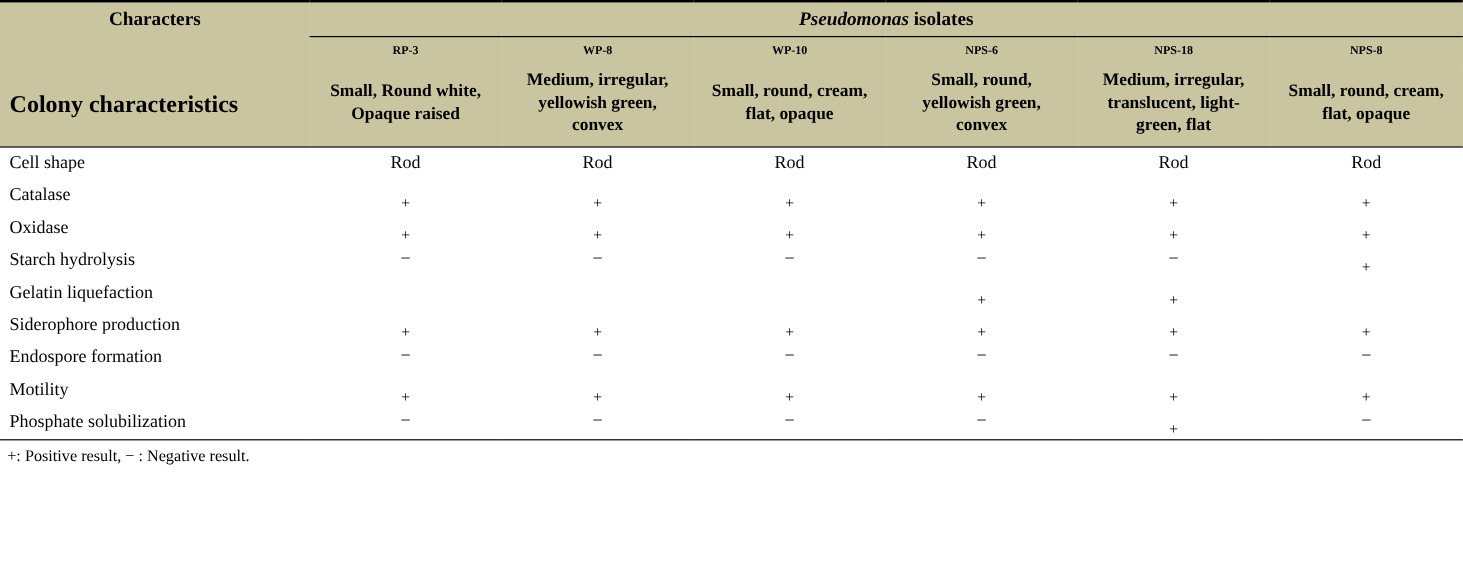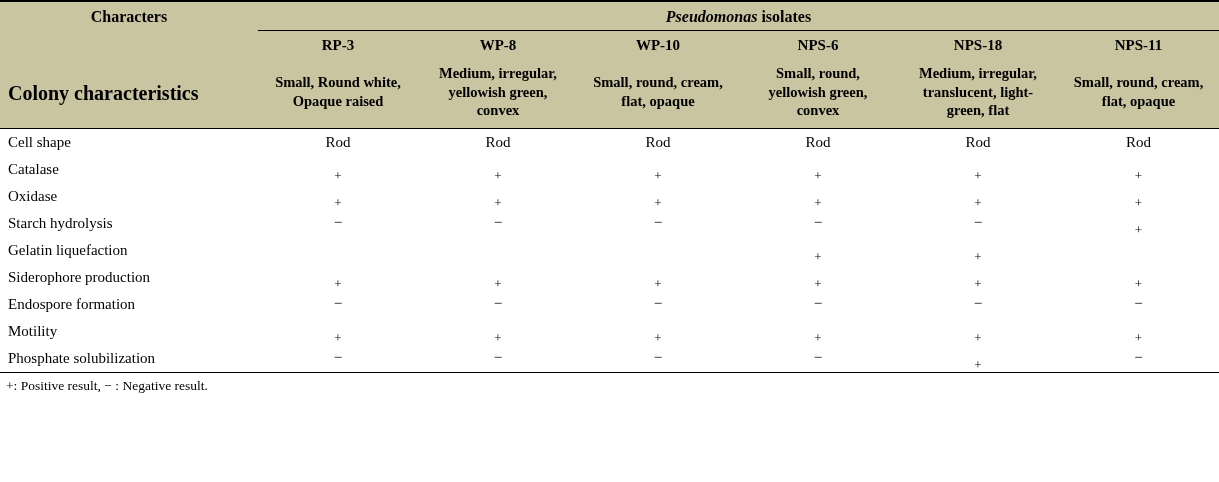--- a/index.html
+++ b/index.html
@@ -45,21 +45,21 @@
   }
   .c-genus {
     font-size: 16px;
     text-align: center;
     padding: 6px 0 4px 0;
     border-bottom: 1.5px solid #000;
   }
   .c-genus i { font-style: italic; }
   .iso-name {
     font-weight: bold;
-    font-size: 15px;
+    font-size: 10px;
     text-align: center;
     padding: 6px 4px 6px 4px;
   }
   .colony-label {
     font-weight: bold;
     font-size: 20px;
     text-align: left;
     padding: 6px 0 6px 8px;
     white-space: nowrap;
   }
@@ -120,21 +120,21 @@
           <i>Pseudomonas</i><span> isolates</span>
         </th>
       </tr>
       <tr class="hdr-bg">
         <th class="hdr-bg"></th>
         <th class="iso-name hdr-bg">RP-3</th>
         <th class="iso-name hdr-bg">WP-8</th>
         <th class="iso-name hdr-bg">WP-10</th>
         <th class="iso-name hdr-bg">NPS-6</th>
         <th class="iso-name hdr-bg">NPS-18</th>
-        <th class="iso-name hdr-bg">NPS-11</th>
+        <th class="iso-name hdr-bg">NPS-8</th>
       </tr>
       <tr class="hdr-bg rule-head-bottom">
         <th class="colony-label hdr-bg">Colony characteristics</th>
         <td class="colony-desc hdr-bg">Small, Round white, Opaque raised</td>
         <td class="colony-desc hdr-bg">Medium, irregular, yellowish green, convex</td>
         <td class="colony-desc hdr-bg">Small, round, cream, flat, opaque</td>
         <td class="colony-desc hdr-bg">Small, round, yellowish green, convex</td>
         <td class="colony-desc hdr-bg">Medium, irregular, translucent, light-green, flat</td>
         <td class="colony-desc hdr-bg">Small, round, cream, flat, opaque</td>
       </tr>

